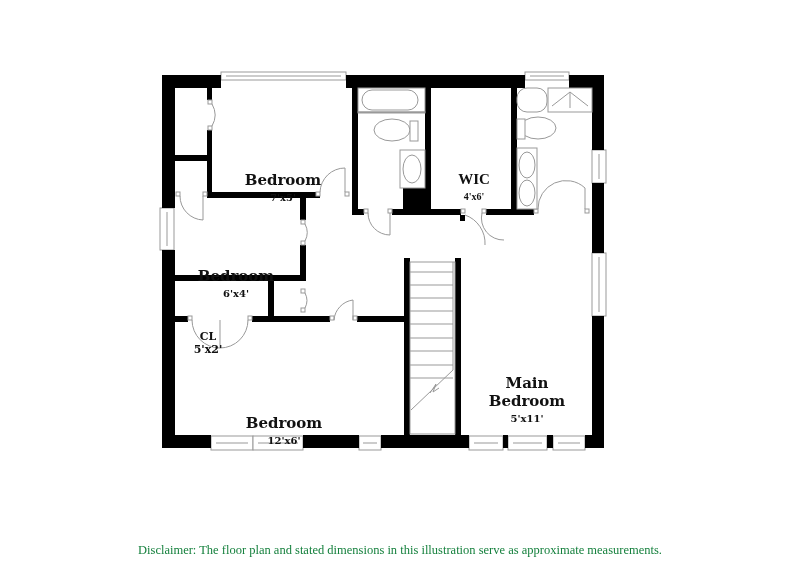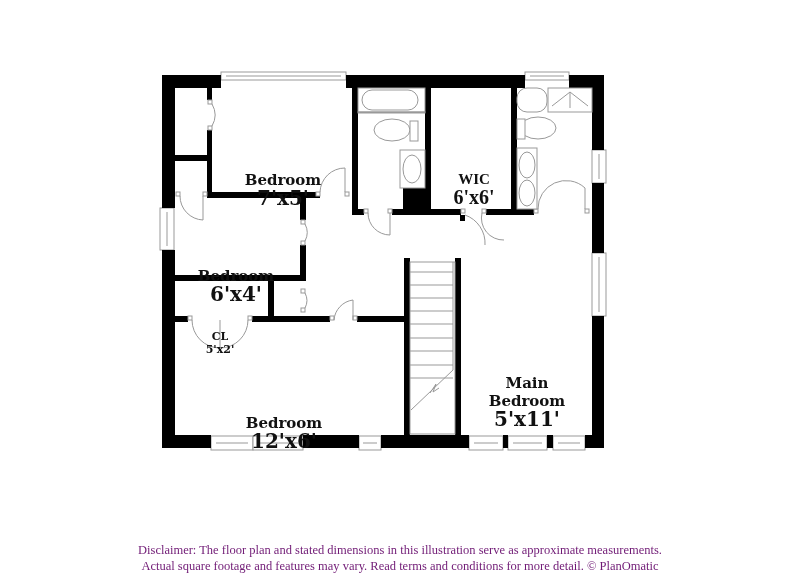--- a/index.html
+++ b/index.html
@@ -1,23 +1,23 @@
 <!DOCTYPE html>
 <html><head>
 <meta charset="utf-8">
 <style>
   html,body{margin:0;padding:0;background:#ffffff;}
   body{width:800px;height:582px;position:relative;overflow:hidden;font-family:"DejaVu Serif","Liberation Serif",serif;}
   #plan{position:absolute;left:0;top:0;width:800px;height:582px;}
   .room-label{position:absolute;text-align:center;font-family:"DejaVu Serif","Liberation Serif",serif;font-weight:bold;color:#111;line-height:18px;transform:translateX(-50%);white-space:nowrap;margin-top:44px;}
   .room-label .nm{display:block;font-size:15px;}
-  .room-label .dm{display:block;font-size:20px;}
+  .room-label .dm{display:block;font-size:10px;}
   .room-label.small .nm{font-size:11px;line-height:13px;}
   .room-label.small .dm{font-size:11px;line-height:13px;}
-  .disclaimer{position:absolute;left:0;width:800px;text-align:center;font-family:"Liberation Serif","DejaVu Serif",serif;font-size:12.5px;color:#701a75;line-height:16px;}
+  .disclaimer{position:absolute;left:0;width:800px;text-align:center;font-family:"Liberation Serif","DejaVu Serif",serif;font-size:12.5px;color:#15803d;line-height:16px;}
 </style>
 </head>
 <body>
 
 <svg id="plan" viewBox="0 0 800 582" xmlns="http://www.w3.org/2000/svg">
   <g fill="#fff" stroke="#999" stroke-width="1">
 
     <rect x="221" y="72" width="125" height="8"></rect>
       <line x1="226" y1="76" x2="341" y2="76"></line>
     <rect x="525" y="72" width="44" height="8"></rect>
@@ -165,34 +165,33 @@
 </svg>
 
 <div class="room-label" style="left:283px;top:127px;">
   <span class="nm">Bedroom</span>
   <span class="dm">7'x5'</span>
 </div>
 <div class="room-label" style="left:236px;top:223px;">
   <span class="nm">Bedroom</span>
   <span class="dm">6'x4'</span>
 </div>
-<div class="room-label small" style="left:220px;top:286px;">
+<div class="room-label small" style="left:208px;top:286px;">
   <span class="nm">CL</span>
   <span class="dm">5'x2'</span>
 </div>
 <div class="room-label" style="left:284px;top:370px;">
   <span class="nm">Bedroom</span>
   <span class="dm">12'x6'</span>
 </div>
 <div class="room-label" style="left:474px;top:126px;font-family:Liberation Serif, serif;">
   <span class="nm">WIC</span>
-  <span class="dm">6'x6'</span>
+  <span class="dm">4'x6'</span>
 </div>
 <div class="room-label" style="left:527px;top:330px;">
   <span class="nm">Main</span>
   <span class="nm">Bedroom</span>
   <span class="dm">5'x11'</span>
 </div>
 
 <div class="disclaimer" style="top:542px;">
   <div>Disclaimer: The floor plan and stated dimensions in this illustration serve as approximate measurements.</div>
-  <div>Actual square footage and features may vary. Read terms and conditions for more detail. © PlanOmatic</div>
 </div>
 
 </body></html>

